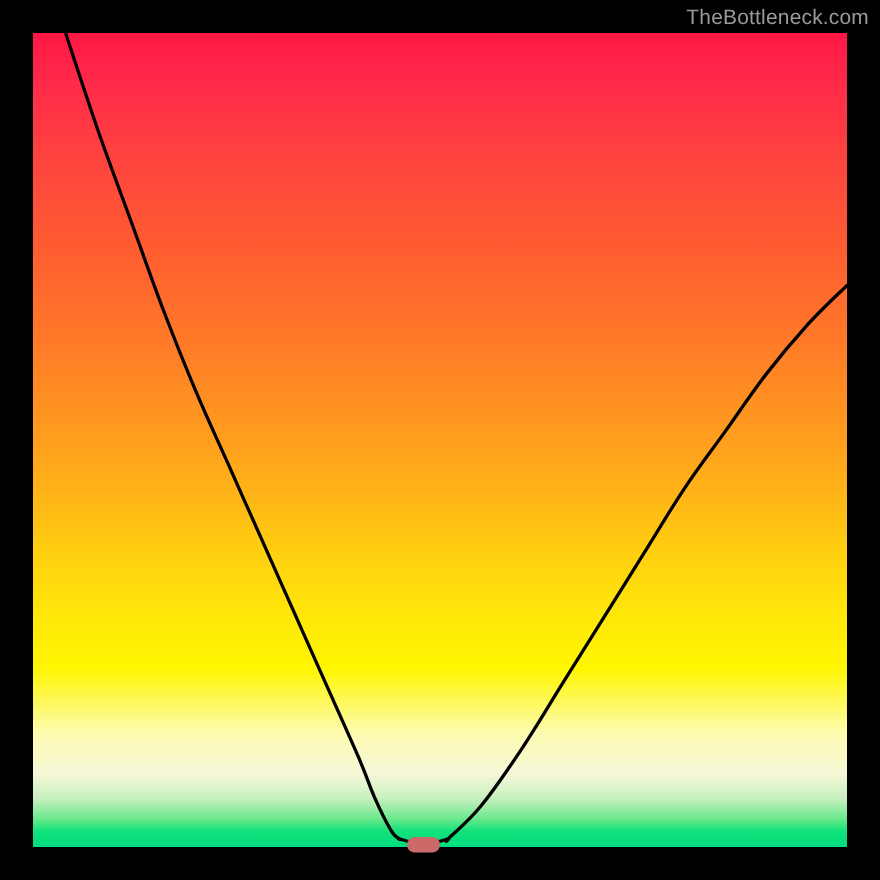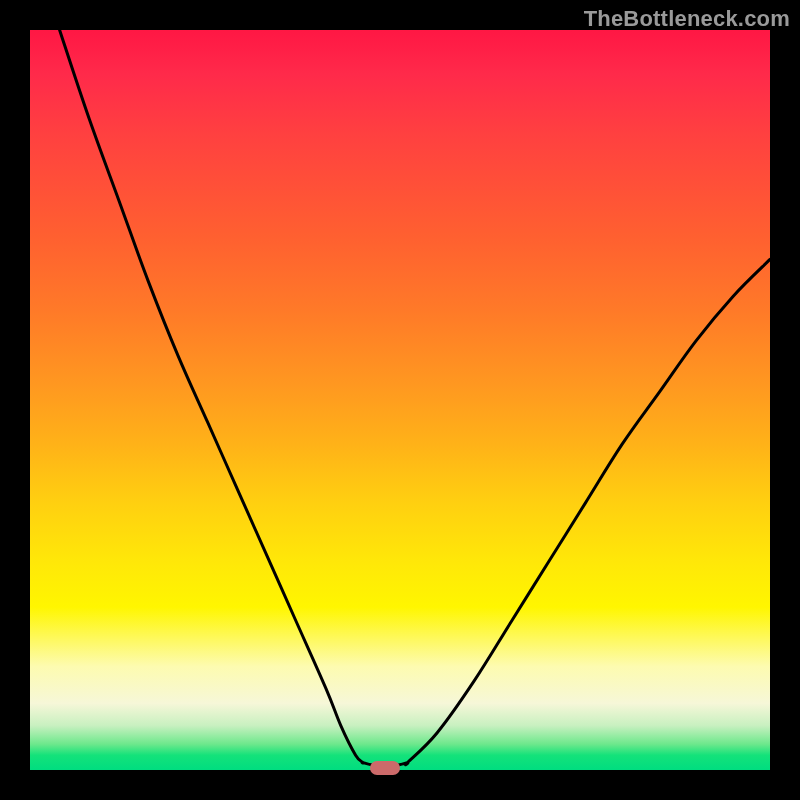--- a/index.html
+++ b/index.html
@@ -42,22 +42,22 @@
       #6de88c 96.5%,
       #14e27a 98%,
       #00dd80 100%
     );
   }
   .watermark {
     position: absolute;
     top: 6px;
     right: 10px;
     color: #9a9a9a;
-    font-size: 22px;
-    font-weight: 700;
+    font-size: 19px;
+    font-weight: 400;
     letter-spacing: 0.2px;
   }
   .marker {
     position: absolute;
     width: 30px;
     height: 14px;
     border-radius: 7px;
     background: #cc6a6a;
     transform: translate(-50%, -50%);
   }

